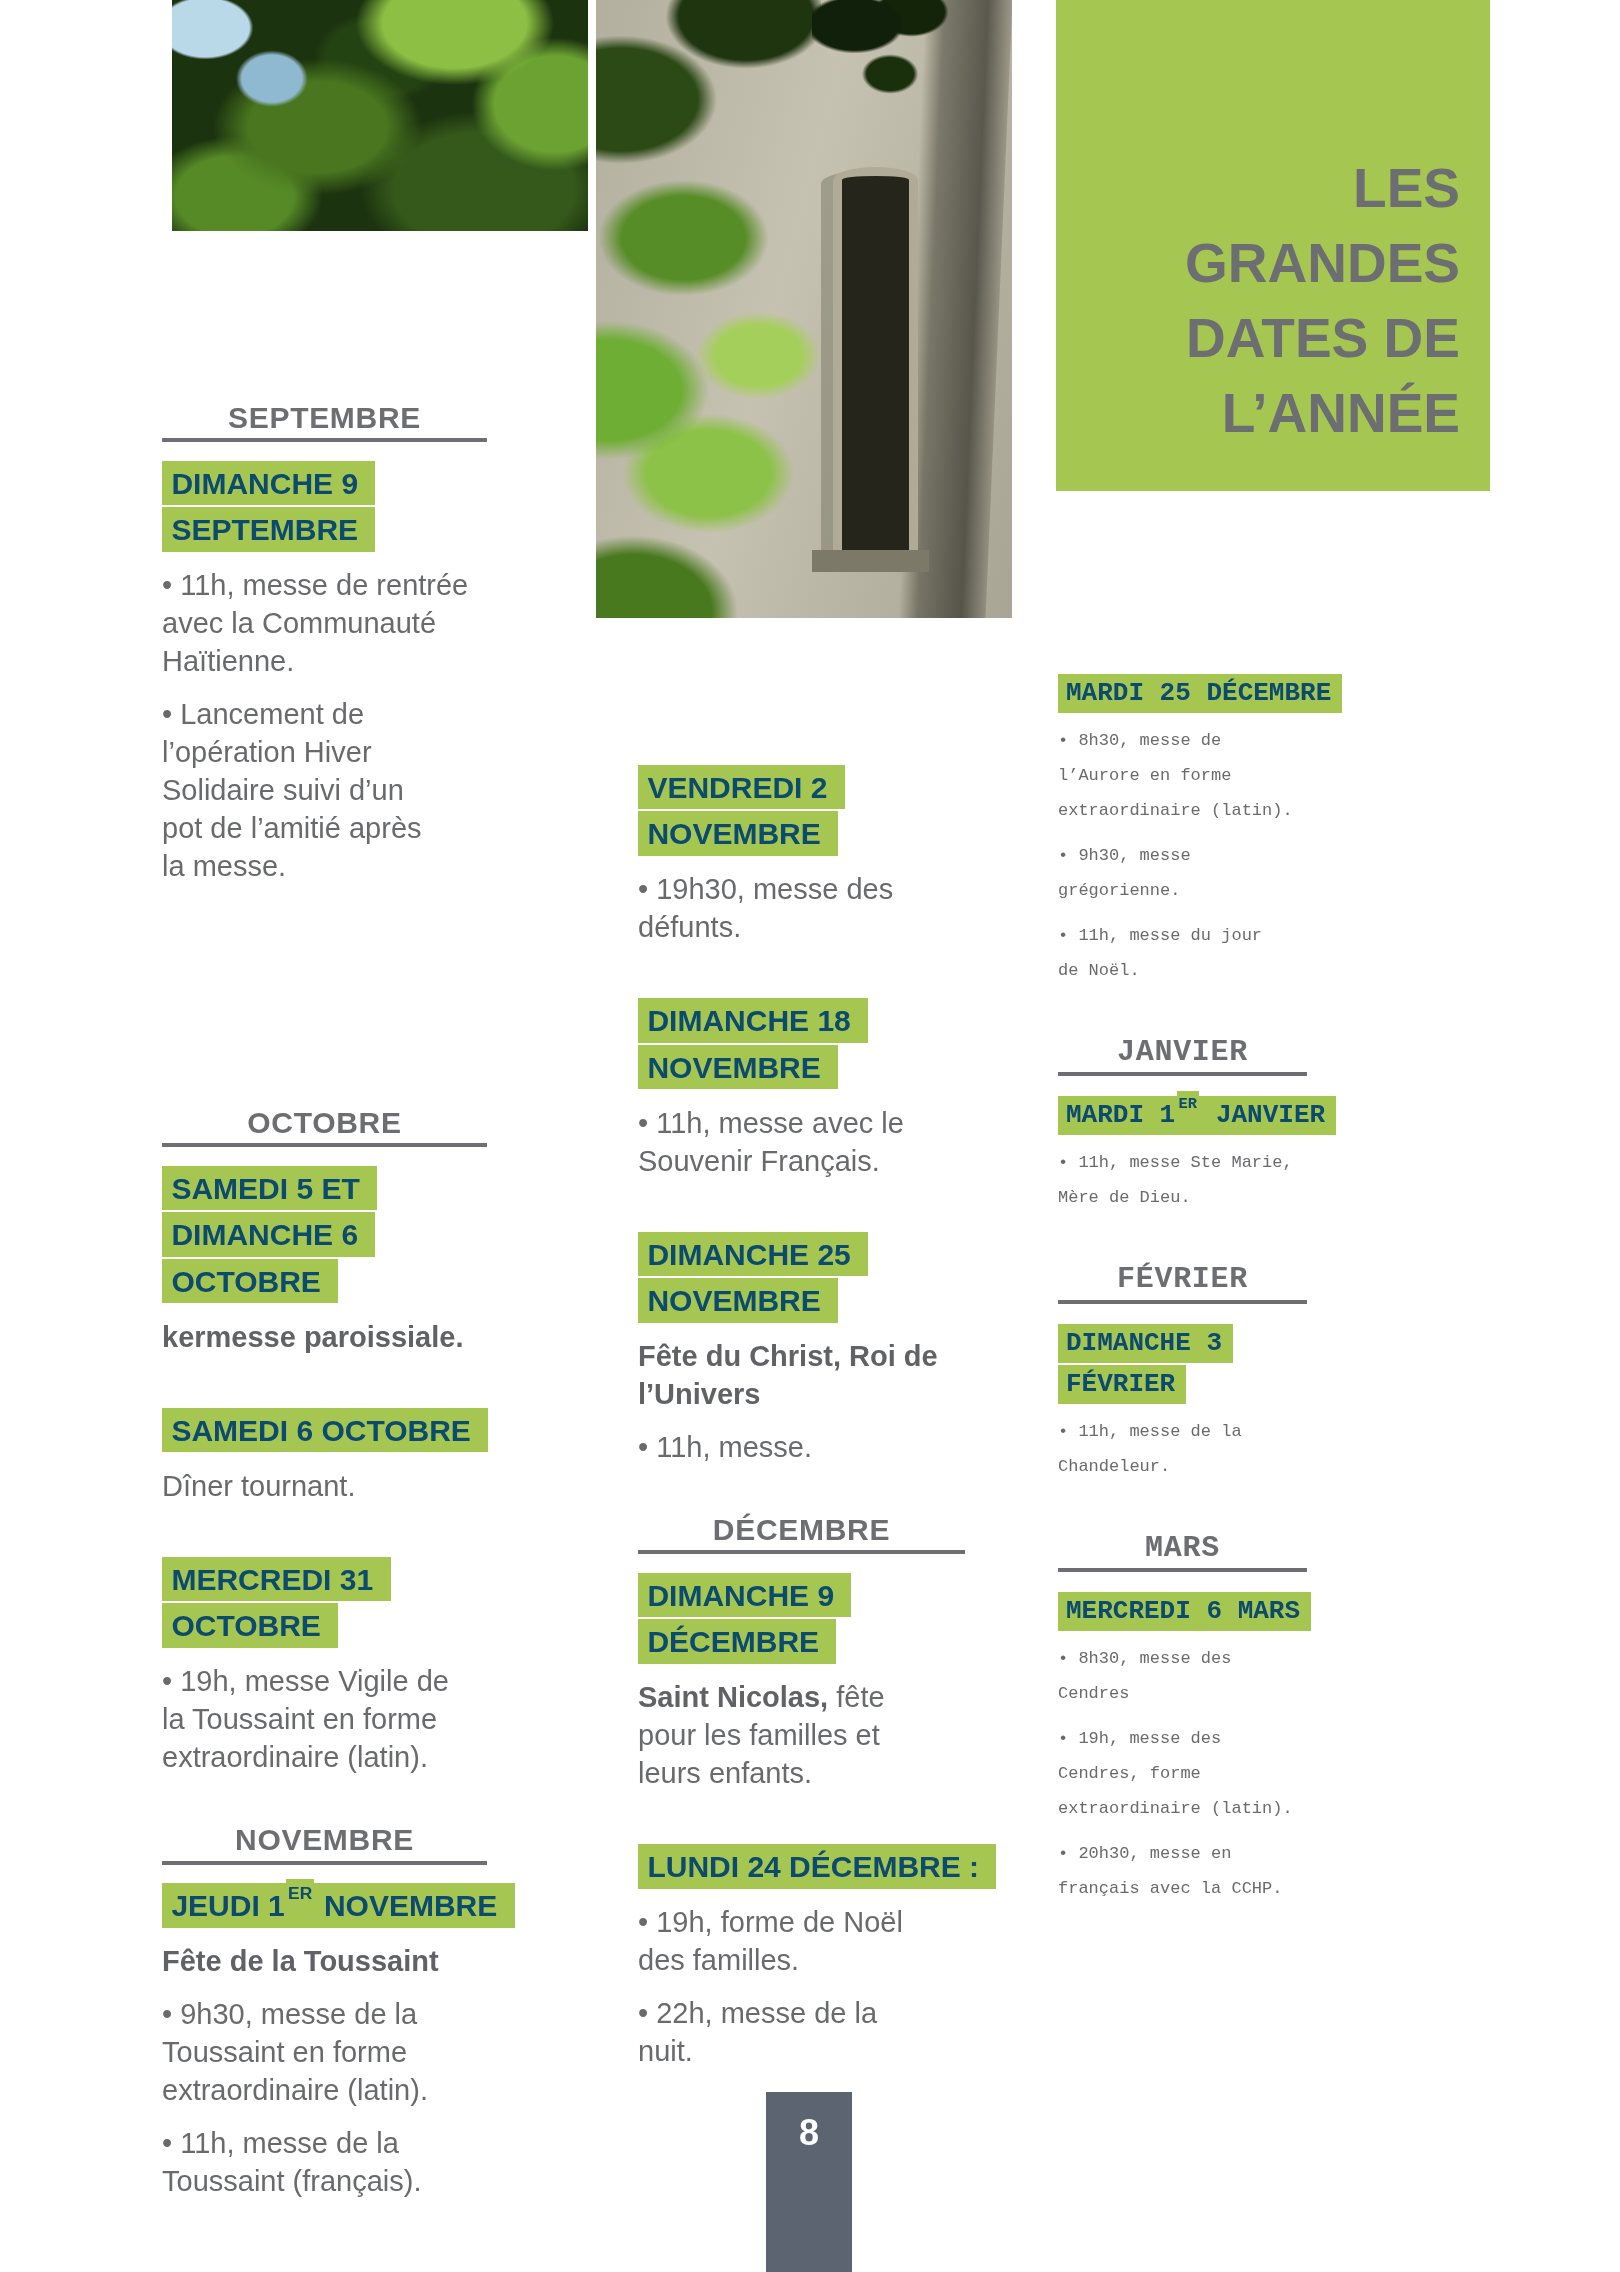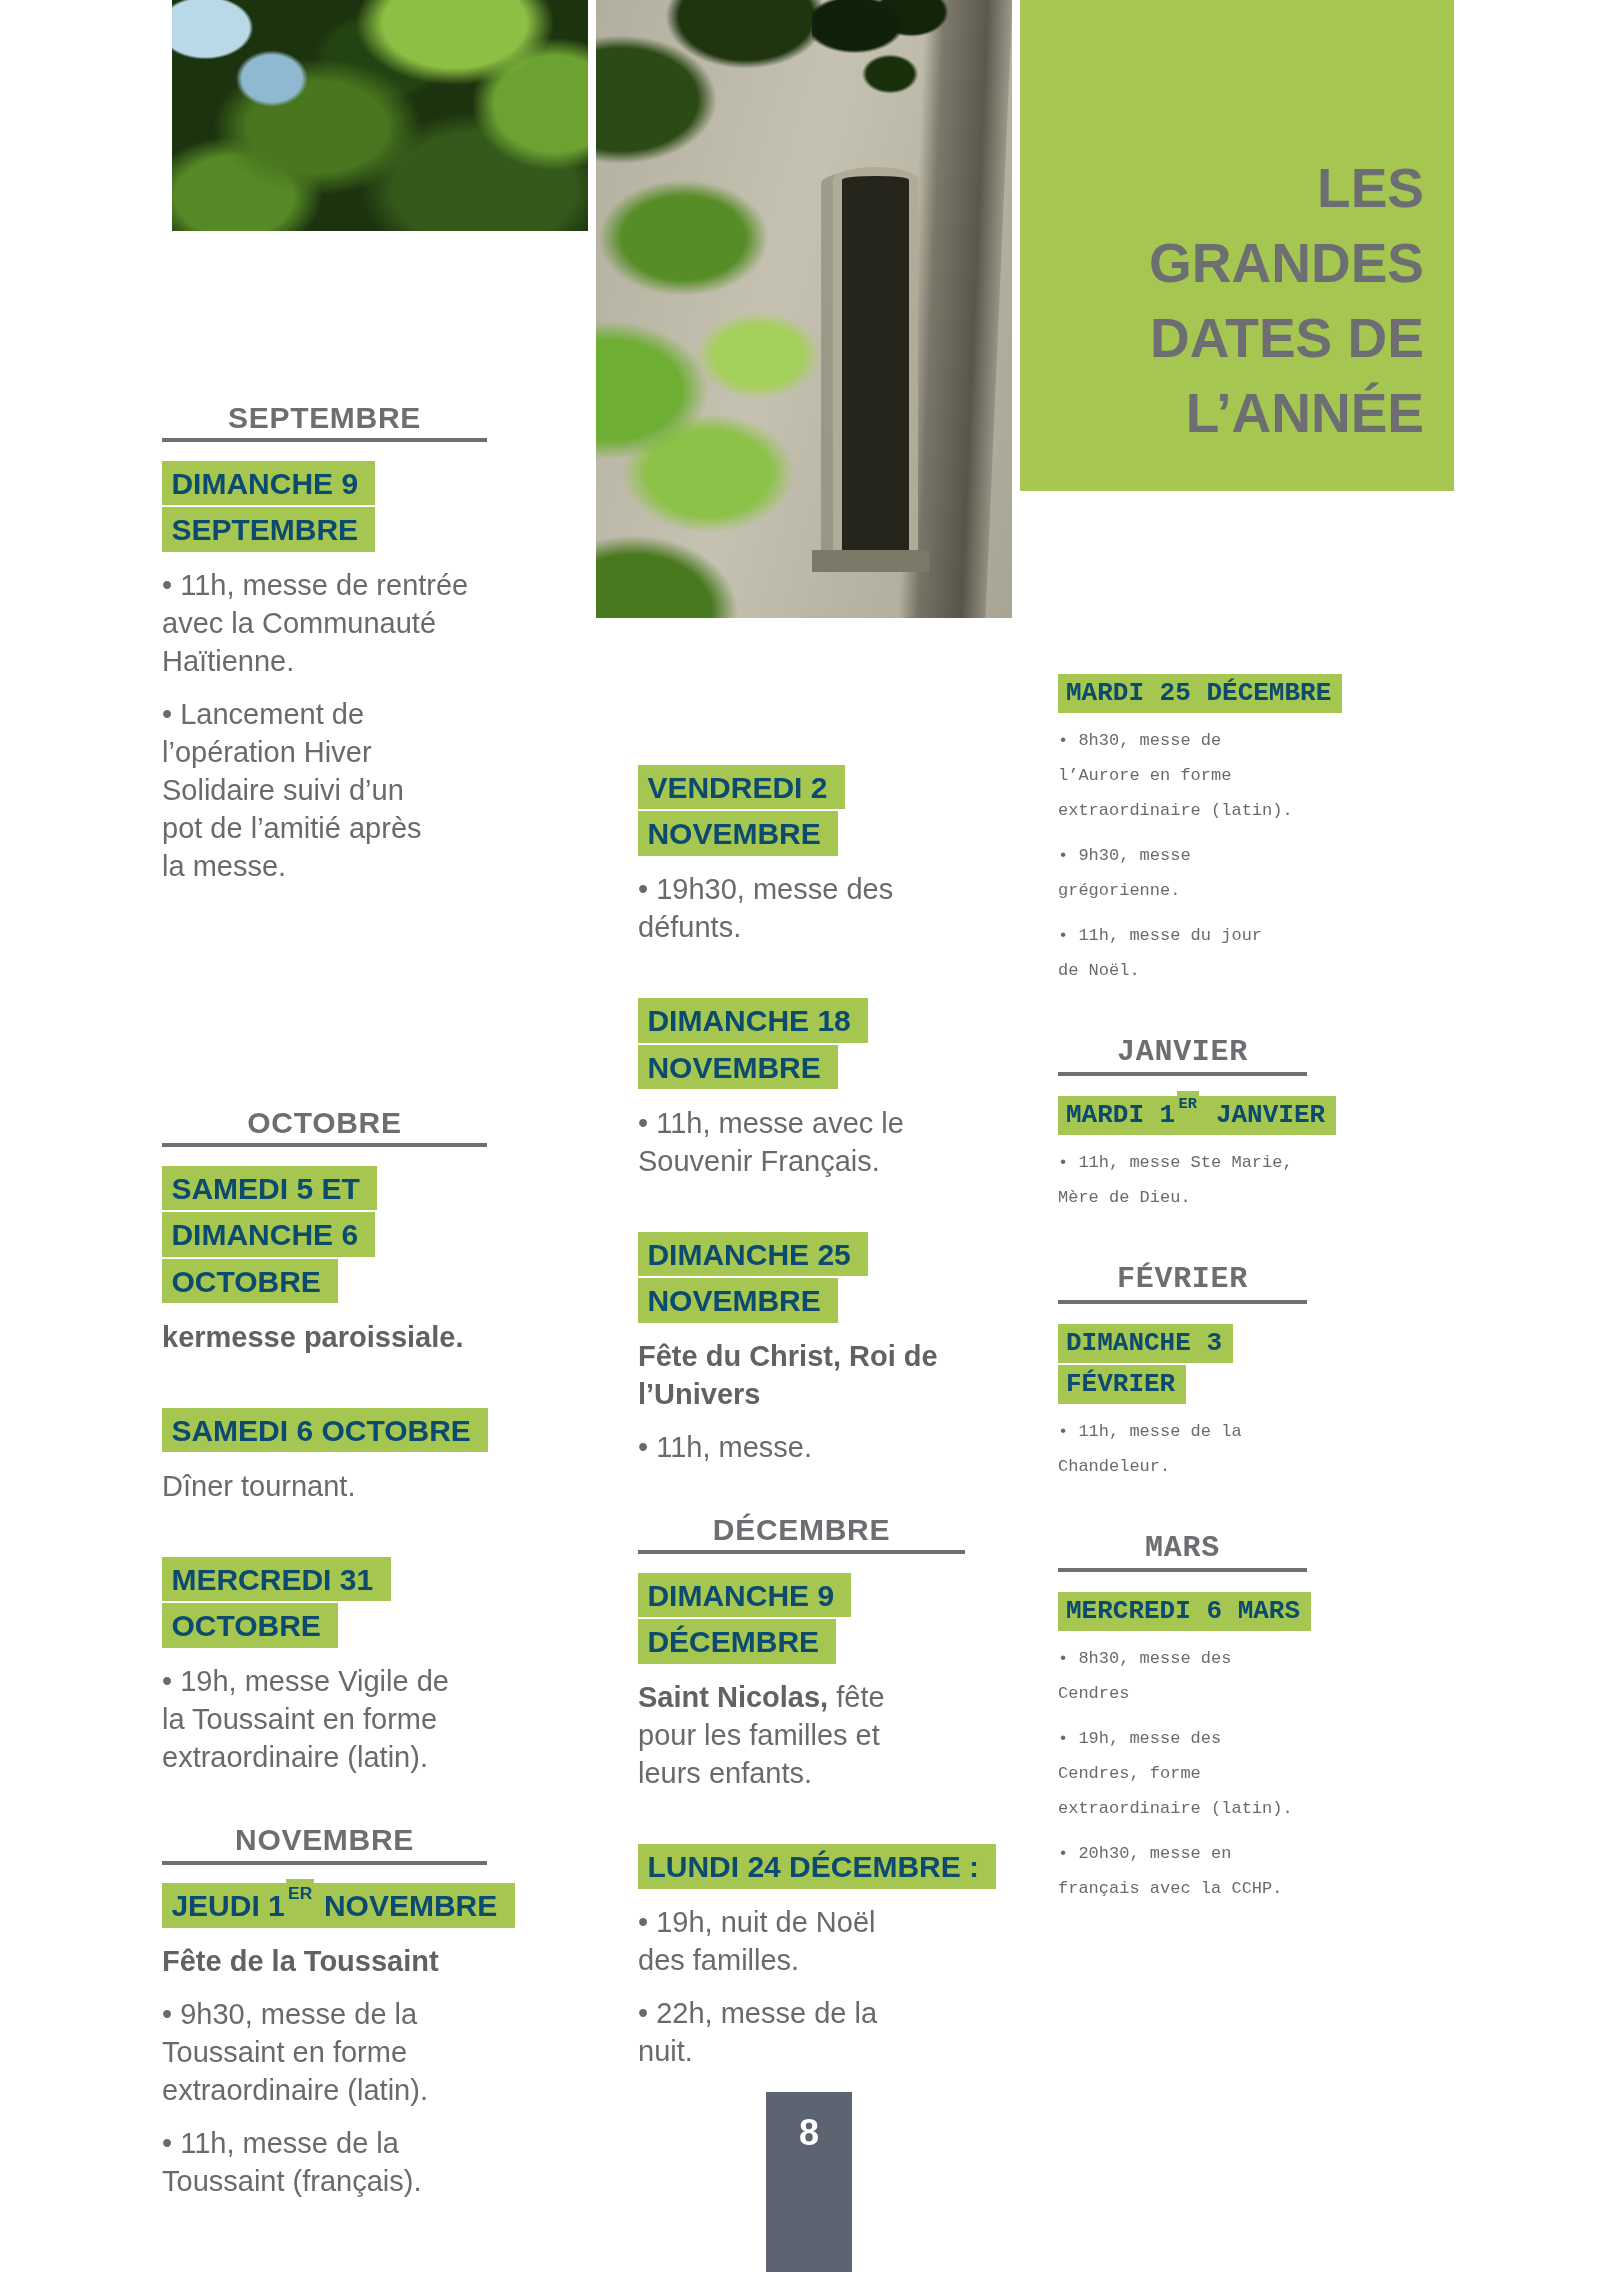--- a/index.html
+++ b/index.html
@@ -51,21 +51,21 @@
   }
   .church-leaf-top{
     position:absolute;left:52%;top:-3%;width:34%;height:20%;
     background:
       radial-gradient(ellipse 80px 47px at 30% 35%, #10200a 0 55%, transparent 62%),
       radial-gradient(ellipse 60px 40px at 70% 25%, #132409 0 55%, transparent 62%),
       radial-gradient(ellipse 47px 33px at 55% 75%, #1a300d 0 50%, transparent 60%);
   }
   
   .title-block{
-    position:absolute;left:1020px;top:0;width:434px;height:491px;
+    position:absolute;left:1056px;top:0;width:434px;height:491px;
     background:#a5c752;display:flex;flex-direction:column;justify-content:flex-end;
     padding:0 30px 40px 0;box-sizing:border-box;
   }
   .title-line{
     text-align:right;font-weight:700;font-size:55px;line-height:75px;
     color:#6d6e71;letter-spacing:0;
   }
   
   .col{position:absolute;}
   .col1{left:162px;top:401px;width:325px;}
@@ -186,21 +186,21 @@
       <div class="event"><span>• 11h, messe.</span></div>
       <div class="month-header">DÉCEMBRE</div>
       <div class="date-label">
         <div class="label-line"><span class="hl"><span>DIMANCHE 9</span></span></div>
         <div class="label-line"><span class="hl"><span>DÉCEMBRE</span></span></div>
       </div>
       <div class="event"><span class="b">Saint Nicolas,</span><span> fête</span><br><span>pour les familles et</span><br><span>leurs enfants.</span></div>
       <div class="date-label">
         <div class="label-line"><span class="hl"><span>LUNDI 24 DÉCEMBRE :</span></span></div>
       </div>
-      <div class="event"><span>• 19h, nuit de Noël</span><br><span>des familles.</span></div>
+      <div class="event"><span>• 19h, forme de Noël</span><br><span>des familles.</span></div>
       <div class="event"><span>• 22h, messe de la</span><br><span>nuit.</span></div>
     </div>
   <div class="col col3" data-column="2">
       <div class="date-label">
         <div class="label-line"><span class="hl"><span>MARDI 25 DÉCEMBRE</span></span></div>
       </div>
       <div class="event"><span>• 8h30, messe de</span><br><span>l’Aurore en forme</span><br><span>extraordinaire (latin).</span></div>
       <div class="event"><span>• 9h30, messe</span><br><span>grégorienne.</span></div>
       <div class="event"><span>• 11h, messe du jour</span><br><span>de Noël.</span></div>
       <div class="month-header">JANVIER</div>

